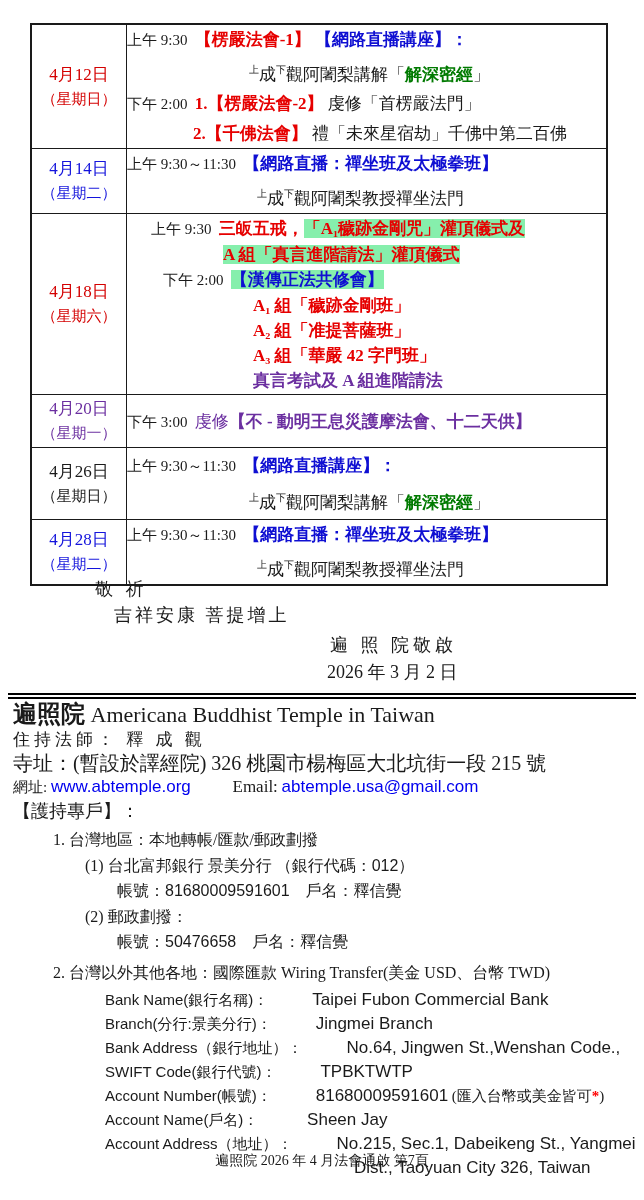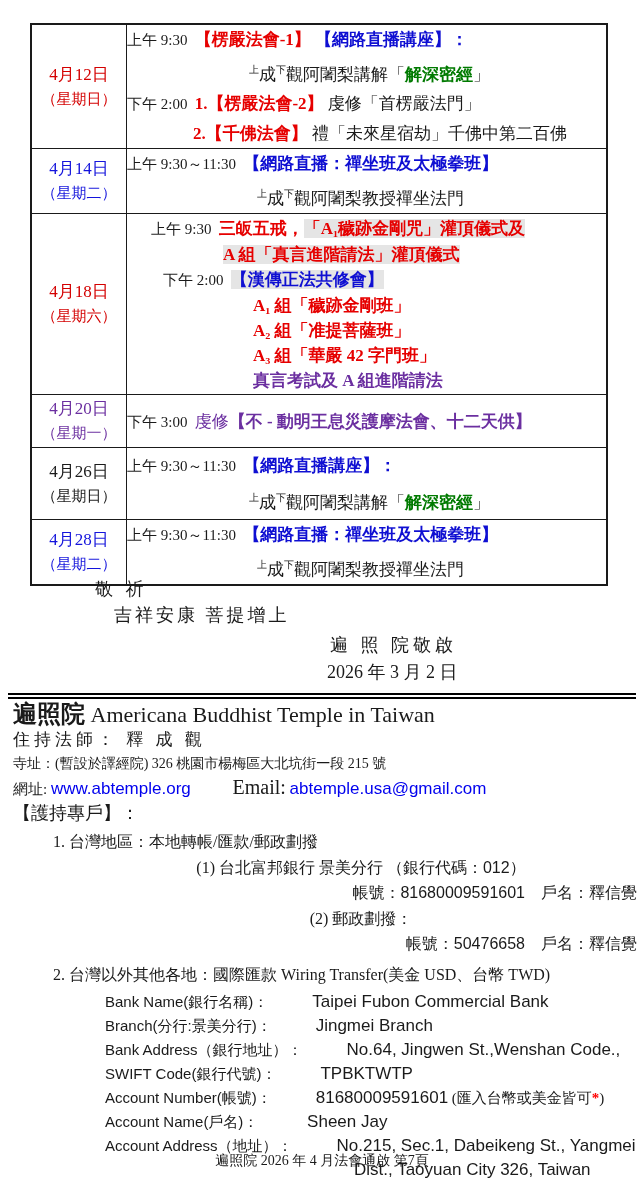--- a/index.html
+++ b/index.html
@@ -24,21 +24,21 @@
   .r1 .ln{line-height:29px;}
   .r2 .ln,.r6 .ln{line-height:29px;}
   .r3 .ln{line-height:25px;}
   .r5 .ln{line-height:31px;}
   .time{font-size:15px;margin-right:3px;}
   .red{color:#e60000;font-weight:bold;}
   .blue{color:#0f0fd2;font-weight:bold;}
   .green{color:#007a00;font-weight:bold;}
   .purple{color:#6b2fa0;font-weight:bold;}
   .purple-reg{color:#6b2fa0;}
-  .hl{background:#e5e5e5;margin-top:12px;}
+  .hl{background:#86efac;margin-top:12px;}
   .sup{font-size:10px;vertical-align:7px;}
   .ind-c1{padding-left:122px;}
   .ind-c2{padding-left:130px;}
   .ind-24{padding-left:24px;}
   .ind-36{padding-left:36px;}
   .ind-66{padding-left:66px;}
   .ind-96{padding-left:96px;}
   .ind-126{padding-left:126px;}
 
   
@@ -50,29 +50,29 @@
 
   
   .divider{position:absolute;left:8px;top:693px;width:628px;height:2px;
            border-top:2px solid #000;border-bottom:2px solid #000;}
 
   
   .info{position:absolute;left:13px;top:701px;width:624px;}
   .info .hline{font-size:22px;line-height:27px;white-space:nowrap;}
   .info .hline .zh{font-weight:bold;font-size:24px;}
   .abbot{font-size:17px;line-height:24px;letter-spacing:4px;}
-  .addr{font-size:14px;line-height:23px;}
+  .addr{font-size:20px;line-height:23px;}
   .webline{font-size:15px;line-height:24px;}
   .webline .lk{font-size:17px;color:#0000ee;}
-  .webline .emlbl{font-size:20px;margin-left:38px;}
+  .webline .emlbl{font-size:17px;margin-left:38px;}
   .dontitle{font-size:18px;line-height:25px;}
   .item{font-size:16px;line-height:22px;}
   .it-1{margin-left:40px;margin-top:5px;}
-  .it-sub{margin-left:72px;margin-top:4px;text-align:center;}
-  .it-acct{margin-left:104px;margin-top:3px;text-align:right;}
+  .it-sub{margin-left:72px;margin-top:4px;}
+  .it-acct{margin-left:104px;margin-top:3px;}
   .it-2{margin-left:40px;margin-top:9px;}
   .num{font-family:"Liberation Sans","DejaVu Sans",sans-serif;font-size:16px;}
   .wire{margin-left:92px;margin-top:4px;}
   .wline{font-size:15px;line-height:23px;white-space:nowrap;}
   .wline .lbl{font-family:"Liberation Sans","DejaVu Sans",sans-serif;font-size:15px;}
   .wline .val{font-family:"Liberation Sans","DejaVu Sans",sans-serif;font-size:17px;margin-left:44px;}
   .wline .note{font-size:15px;}
   .wline .star{color:#ff0000;font-weight:bold;}
   .wcont1{padding-left:210px;}
   .wcont2{padding-left:205px;}

